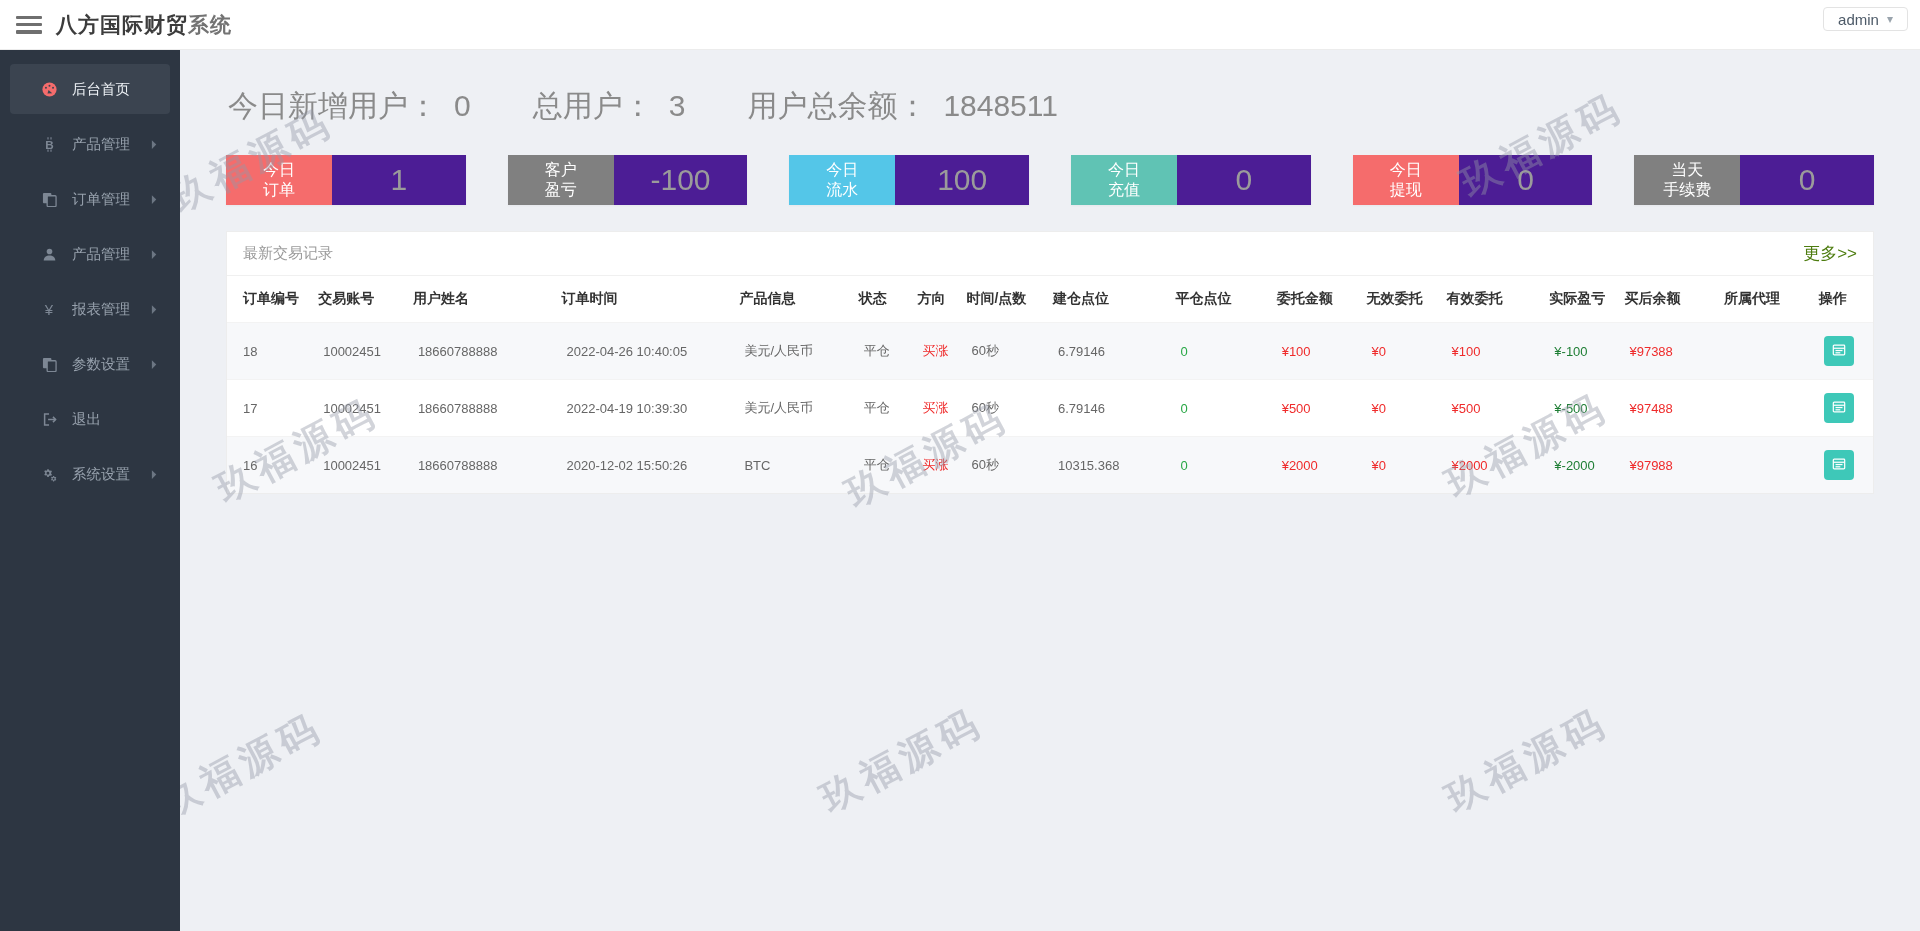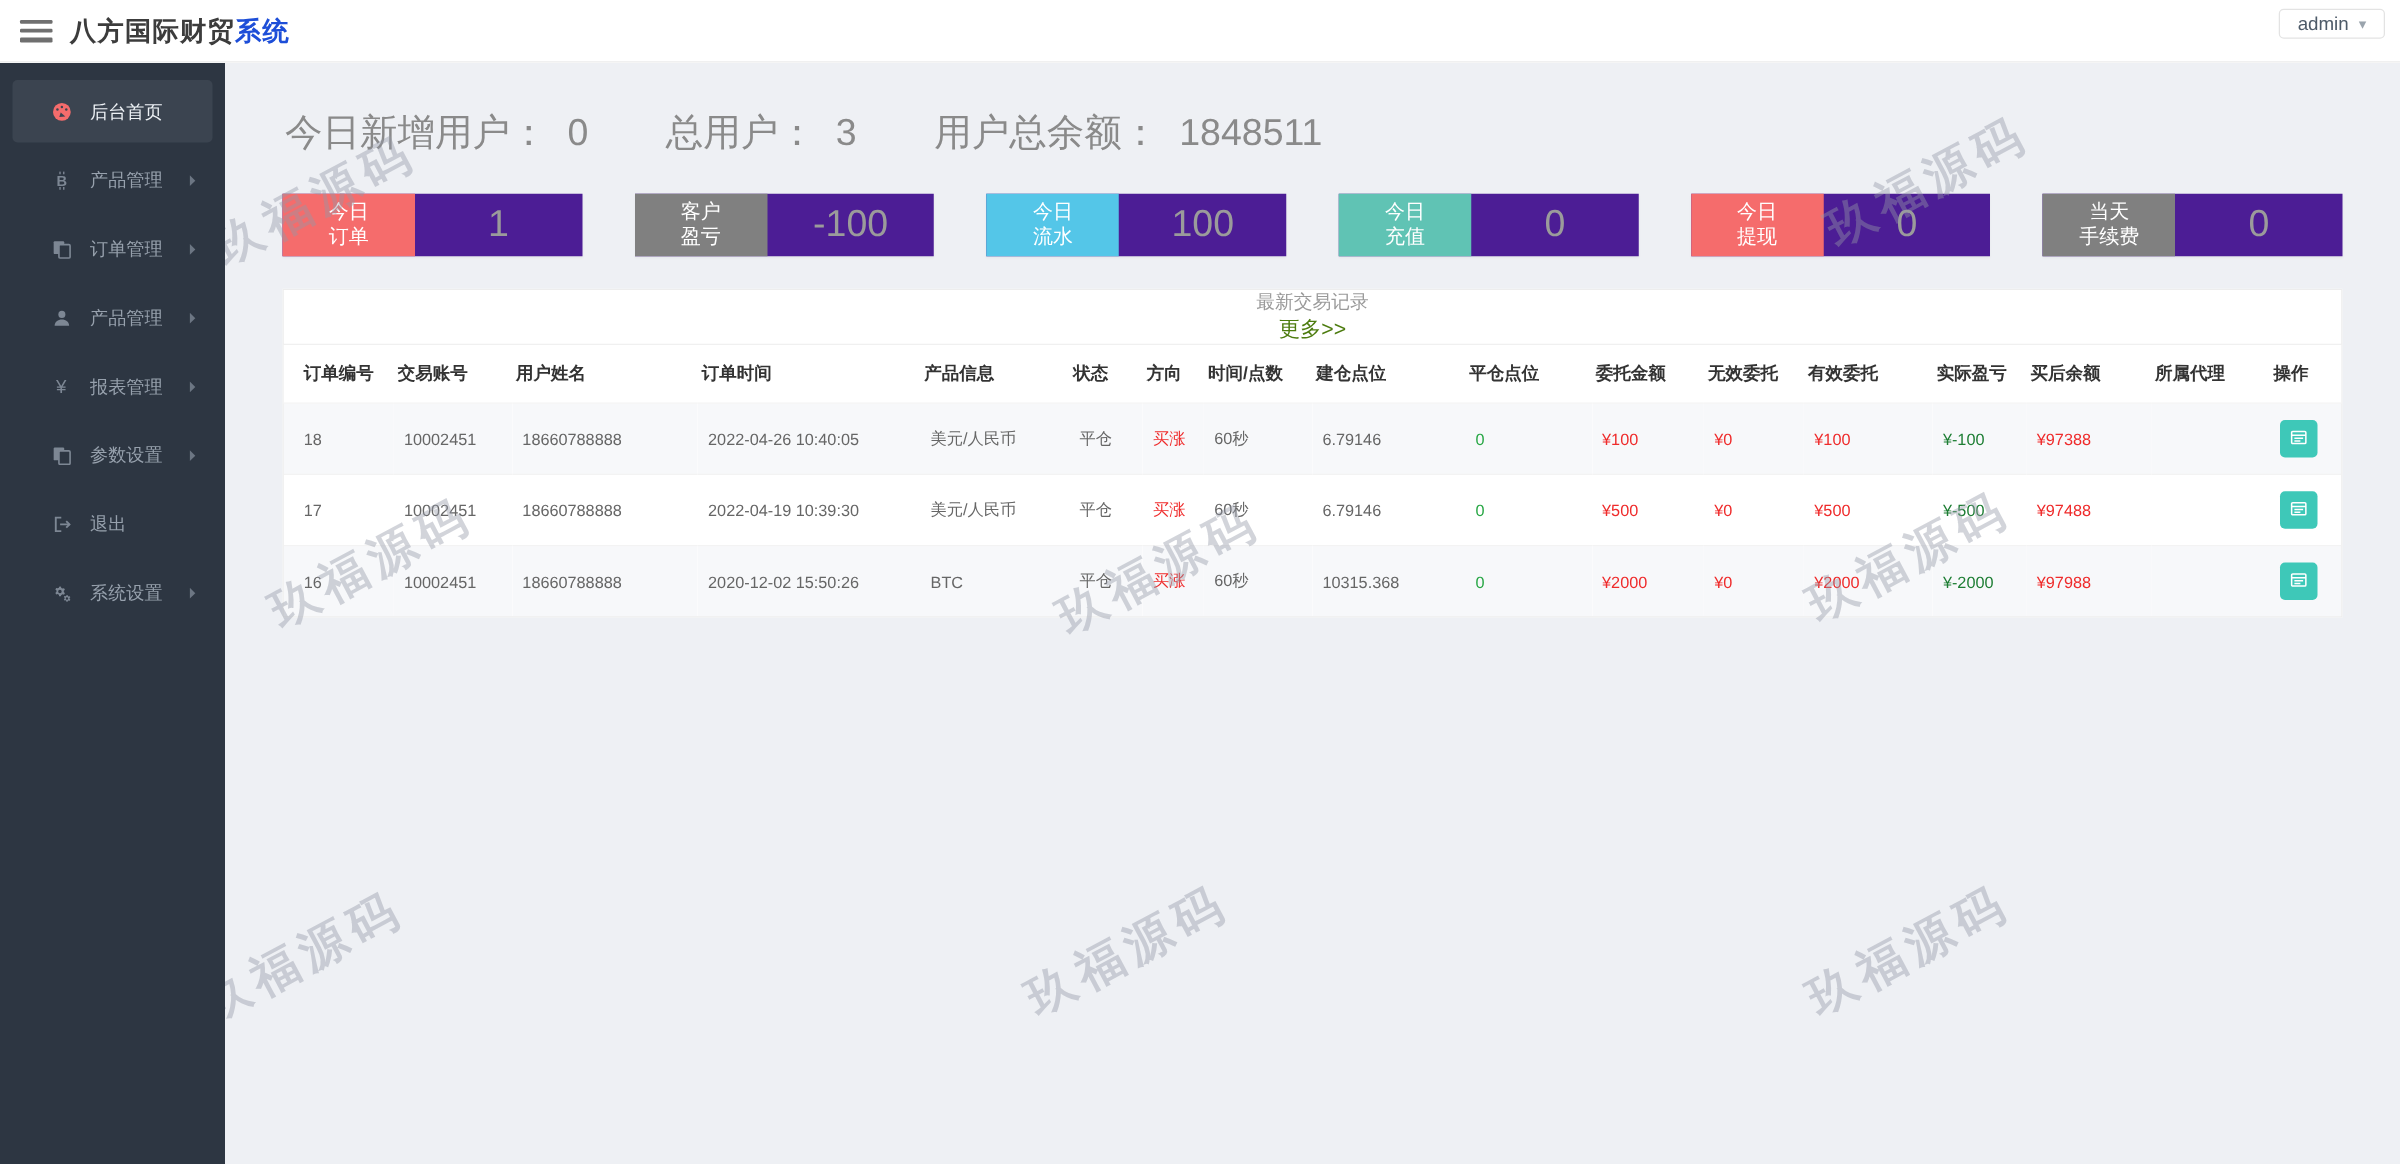--- a/index.html
+++ b/index.html
@@ -6,21 +6,21 @@
   html,body { width:1920px; height:931px; overflow:hidden;
     font-family:"Liberation Sans","DejaVu Sans",sans-serif; background:#eef0f4; }
 
   
   .header { position:fixed; top:0; left:0; width:1920px; height:50px; background:#fff;
     border-bottom:1px solid #ececec; z-index:60; display:flex; align-items:center; }
   .burger { width:26px; height:18px; margin-left:16px; display:flex; flex-direction:column;
     justify-content:space-between; cursor:pointer; }
   .burger span { display:block; height:3.2px; background:#6f6f6f; border-radius:1px; }
   .app-title { font-size:21px; font-weight:bold; color:#3c3c3c; margin-left:14px; letter-spacing:1px; }
-  .app-title .accent { color:#1d4ed8; }
+  .app-title .accent { color:#737373; }
   .user-menu { position:absolute; right:12px; top:7px; height:24px; padding:0 14px;
     border:1px solid #e3e3e3; border-radius:4px; background:#fff; display:flex; align-items:center;
     gap:8px; font-size:15px; color:#4d5a68; cursor:pointer; }
   .user-menu .caret { color:#9aa4ad; font-size:12px; }
 
   
   .sidebar { position:fixed; top:50px; left:0; width:180px; height:881px; background:#2d3642; z-index:55; padding-top:14px; }
   .side-item { height:50px; margin:0 10px 5px 10px; display:flex; align-items:center; padding:0 28px;
     color:#97a1ad; font-size:14.5px; cursor:pointer; border-radius:4px; position:relative; }
   .side-item .s-icon { width:22px; text-align:center; margin-right:12px; color:#7d8794; display:inline-flex; justify-content:center; }
@@ -37,21 +37,21 @@
 
   .cards-row { display:flex; gap:42px; }
   .card { flex:1; height:50px; display:flex; background:#4c1d95; box-shadow:0 1px 2px rgba(0,0,0,0.04); }
   .card .c-label { width:106px; color:#fff; font-size:16px; line-height:1.25; display:flex;
     align-items:center; justify-content:center; text-align:center; }
   .card .c-value { flex:1; display:flex; align-items:center; justify-content:center;
     color:#9b9b9b; font-size:30px; font-weight:300; }
 
   .panel { margin-top:26px; background:#fff; border:1px solid #ededed; }
   .panel-head { height:44px; display:flex; align-items:center; justify-content:space-between;
-    padding:0 16px; border-bottom:1px solid #f0f0f0;flex-direction:column; }
+    padding:0 16px; border-bottom:1px solid #f0f0f0; }
   .panel-title { color:#9a9a9a; font-size:15px; }
   .more-link { color:#4d7c0f; font-size:17px; cursor:pointer; text-decoration:none; }
 
   table { width:100%; border-collapse:collapse; table-layout:fixed; }
   th { text-align:left; font-size:14px; color:#333; font-weight:bold; padding:14px 3px; background:#fff; }
   td { text-align:left; font-size:13px; color:#666; padding:13px 8px; overflow:hidden; white-space:nowrap; }
   th:first-child, td:first-child { padding-left:16px; }
   tbody tr:nth-child(odd)  { background:#f7f8fa; }
   tbody tr:nth-child(even) { background:#fff; }
   tbody tr { border-top:1px solid #f3f3f3; }

